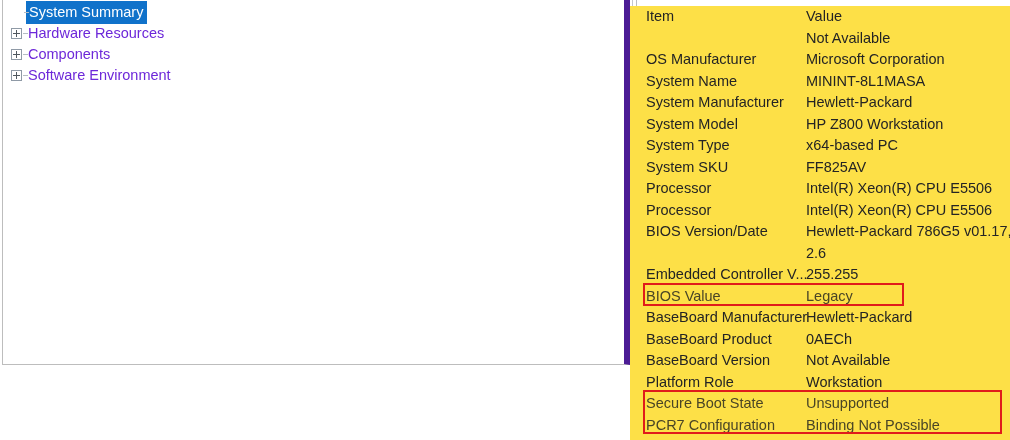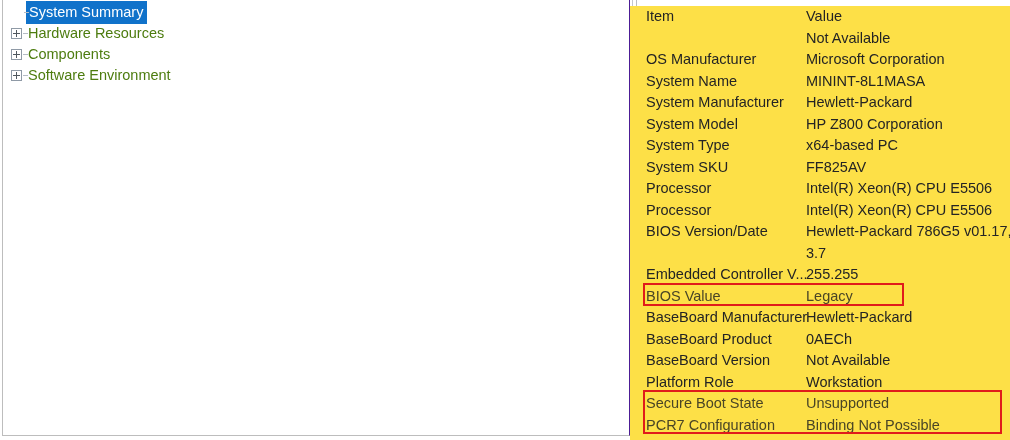--- a/index.html
+++ b/index.html
@@ -22,24 +22,24 @@
     height: 440px;
     background: #ffffff;
   }
 
   
   .tree-panel {
     position: absolute;
     left: 2px;
     top: 0px;
     width: 628px;
-    height: 436px;
+    height: 365px;
     background: #ffffff;
     border-left: 1px solid #bdbdbd;
-    border-right: 1px solid #4c1d95;
+    border-right: 6px solid #4c1d95;
     border-bottom: 1px solid #bdbdbd;
     box-sizing: border-box;
     overflow: hidden;
   }
   .tree-list {
     padding: 2px 0 0 2px;
   }
   .tree-row {
     display: flex;
     align-items: center;
@@ -81,21 +81,21 @@
     position: absolute;
     margin-left: 19px;
     width: 5px;
     height: 1px;
     background: #b4bcc4;
   }
   .tree-label {
     font-size: 14.5px;
     line-height: 21px;
     padding: 0 3px;
-    color: #4d7c0f;
+    color: #6d28d9;
   }
   .tree-row.selected .tree-label {
     background: #1072ca;
     color: #ffffff;
     padding: 1px 4px 1px 3px;
   }
   .tree-row.root {
     padding-left: 3px;
   }
 
@@ -242,21 +242,21 @@
       <div class="grid-row">
         <span class="cell-item">System Name</span>
         <span class="cell-value">MININT-8L1MASA</span>
       </div>
       <div class="grid-row">
         <span class="cell-item">System Manufacturer</span>
         <span class="cell-value">Hewlett-Packard</span>
       </div>
       <div class="grid-row">
         <span class="cell-item">System Model</span>
-        <span class="cell-value">HP Z800 Corporation</span>
+        <span class="cell-value">HP Z800 Workstation</span>
       </div>
       <div class="grid-row">
         <span class="cell-item">System Type</span>
         <span class="cell-value">x64-based PC</span>
       </div>
       <div class="grid-row">
         <span class="cell-item">System SKU</span>
         <span class="cell-value">FF825AV</span>
       </div>
       <div class="grid-row">
@@ -265,21 +265,21 @@
       </div>
       <div class="grid-row">
         <span class="cell-item">Processor</span>
         <span class="cell-value">Intel(R) Xeon(R) CPU          E5506</span>
       </div>
       <div class="grid-row">
         <span class="cell-item">BIOS Version/Date</span>
         <span class="cell-value">Hewlett-Packard 786G5 v01.17, 8/</span>
       </div>
       <div class="grid-row">
-        <span class="cell-value">3.7</span>
+        <span class="cell-value">2.6</span>
       </div>
       <div class="grid-row">
         <span class="cell-item">Embedded Controller V...</span>
         <span class="cell-value">255.255</span>
       </div>
       <div class="grid-row hl">
         <span class="cell-item">BIOS Value</span>
         <span class="cell-value">Legacy</span>
       </div>
       <div class="grid-row">

